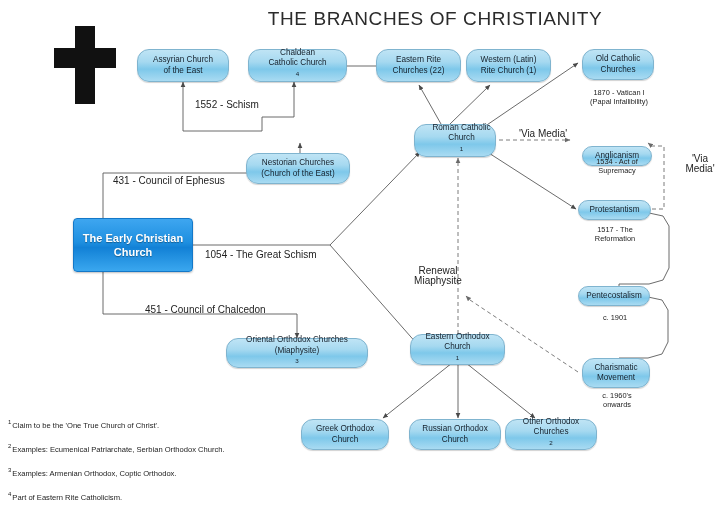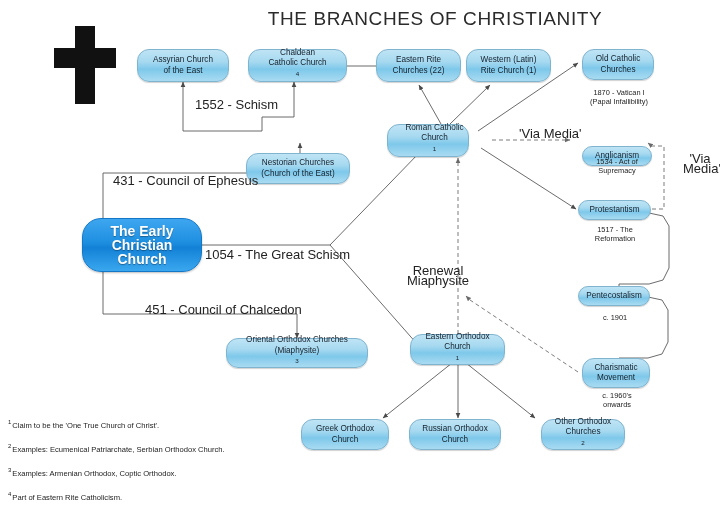--- a/index.html
+++ b/index.html
@@ -40,34 +40,33 @@
     display:flex;align-items:center;justify-content:center;
     text-align:center;
     padding:2px 3px;
     box-shadow:0 1px 1px rgba(0,0,0,.18);
   }
   .node span{display:block;}
   .node sup{font-size:6.2px;vertical-align:super;}
 
   .node.root{
     border:1px solid #1478c8;
-    border-radius:19px;
+    border-radius:4px;
     background:linear-gradient(to bottom,#3ea6f0 0%,#1e8fe0 45%,#1281d6 55%,#3aa7ef 100%);
     color:#ffffff;
-    font-size:14px;line-height:14px;
+    font-size:11px;line-height:14px;
     font-weight:bold;
     text-shadow:0 1px 1px rgba(0,0,0,.35);
     box-shadow:0 1px 2px rgba(0,0,0,.25);
-    margin-left:9px;
   }
 
   
   .elabel{
     position:absolute;
-    font-size:13px;
+    font-size:10px;
     line-height:9.6px;
     color:#232323;
     white-space:nowrap;
   }
   .elabel.wrap{white-space:normal;text-align:center;}
 
   
   .annot{
     position:absolute;
     font-size:7.4px;line-height:9.4px;
@@ -172,21 +171,21 @@
     </span>
   </div>
 
   <div class="node" style="left:466px;top:49px;width:85px;height:33px;">
     <span>
       <span>Western (Latin)</span>
       <span>Rite Church (1)</span>
     </span>
   </div>
 
-  <div class="node" style="left:387px;top:124px;width:82px;height:33px;padding-left:16px;">
+  <div class="node" style="left:414px;top:124px;width:82px;height:33px;padding-left:16px;">
     <span>
       <span>Roman Catholic</span>
       <span><span>Church</span><sup>1</sup></span>
     </span>
   </div>
 
   <div class="node" style="left:582px;top:49px;width:72px;height:31px;">
     <span>
       <span>Old Catholic</span>
       <span>Churches</span>
@@ -233,21 +232,21 @@
     </span>
   </div>
 
   <div class="node" style="left:409px;top:419px;width:92px;height:31px;">
     <span>
       <span>Russian Orthodox</span>
       <span>Church</span>
     </span>
   </div>
 
-  <div class="node" style="left:505px;top:419px;width:84px;height:31px;margin-left:36px;">
+  <div class="node" style="left:505px;top:419px;width:92px;height:31px;">
     <span>
       <span>Other Orthodox</span>
       <span><span>Churches</span><sup>2</sup></span>
     </span>
   </div>
 
   <div class="node root" style="left:73px;top:218px;width:120px;height:54px;">
     <span>
       <span>The Early Christian Church</span>
     </span>

